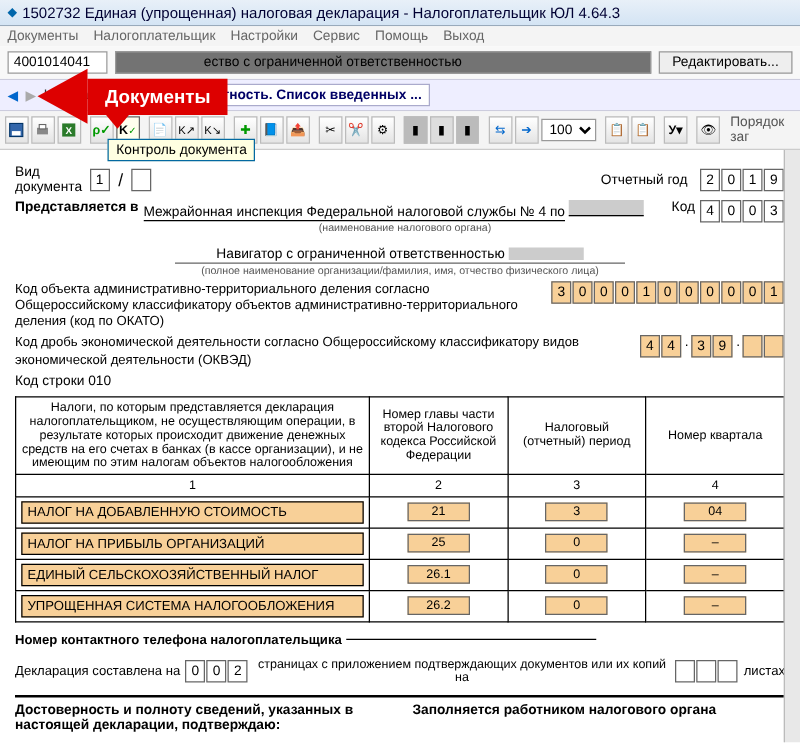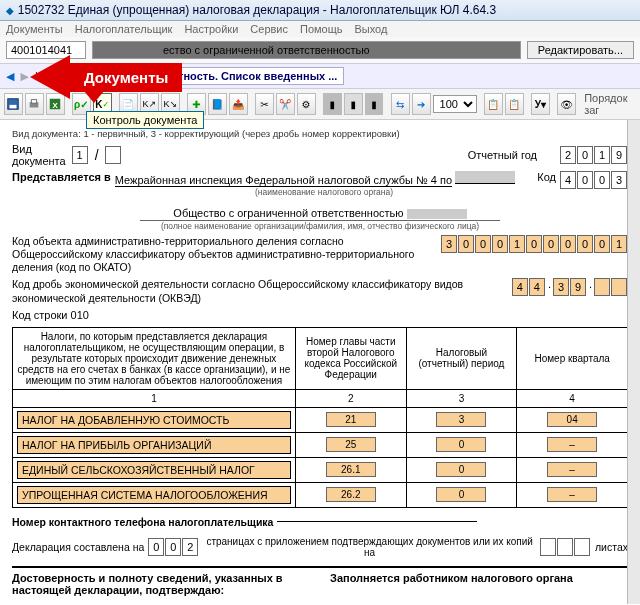--- a/index.html
+++ b/index.html
@@ -140,31 +140,30 @@
   <div class="tbtn" style="font-weight:bold">У▾</div>
   <div class="tbtn sep"></div>
   <div class="tbtn">👁</div>
   <span class="trail">Порядок заг</span>
   <div class="tooltip">Контроль документа</div>
 </div>
 
 <div class="doc-area">
   <div class="right-edge"></div>
 
-  <div class="small-note">Вид документа: 1 - первичный, 3 - корректирующий (через дробь номер корректировки)</div>
 
   <div class="field-row" style="justify-content:space-between">
     <div style="display:flex;align-items:center;gap:6px">
       <span class="lbl" style="white-space:pre-line">Вид
 документа</span>
       <span class="cell">1</span>
       <span style="font-size:14px">/</span>
       <span class="cell"></span>
     </div>
-    <div style="display:flex;align-items:center;gap:23px">
+    <div style="display:flex;align-items:center;gap:10px">
       <span class="lbl">Отчетный год</span>
       <span class="cells">
         <span class="cell">2</span>
           <span class="cell">0</span>
           <span class="cell">1</span>
           <span class="cell">9</span>
       </span>
     </div>
   </div>
 
@@ -178,21 +177,21 @@
     <span class="lbl">Код</span>
     <span class="cells">
       <span class="cell">4</span>
         <span class="cell">0</span>
         <span class="cell">0</span>
         <span class="cell">3</span>
     </span>
   </div>
 
   <div style="text-align:center;margin-top:10px">
-    <span class="org-line"><span>Общество с ограниченной ответственностью</span> <span style="display:inline-block;width:60px;height:10px;background:#ccc;vertical-align:middle"></span></span>
+    <span class="org-line"><span>Навигатор с ограниченной ответственностью</span> <span style="display:inline-block;width:60px;height:10px;background:#ccc;vertical-align:middle"></span></span>
     <div class="tiny">(полное наименование организации/фамилия, имя, отчество физического лица)</div>
   </div>
 
   <div class="okato-row">
     <div class="okato-lbl">Код объекта административно-территориального деления согласно Общероссийскому классификатору объектов административно-территориального деления (код по ОКАТО)</div>
     <span class="cells">
       <span class="cell peach">3</span>
         <span class="cell peach">0</span>
         <span class="cell peach">0</span>
         <span class="cell peach">0</span>

